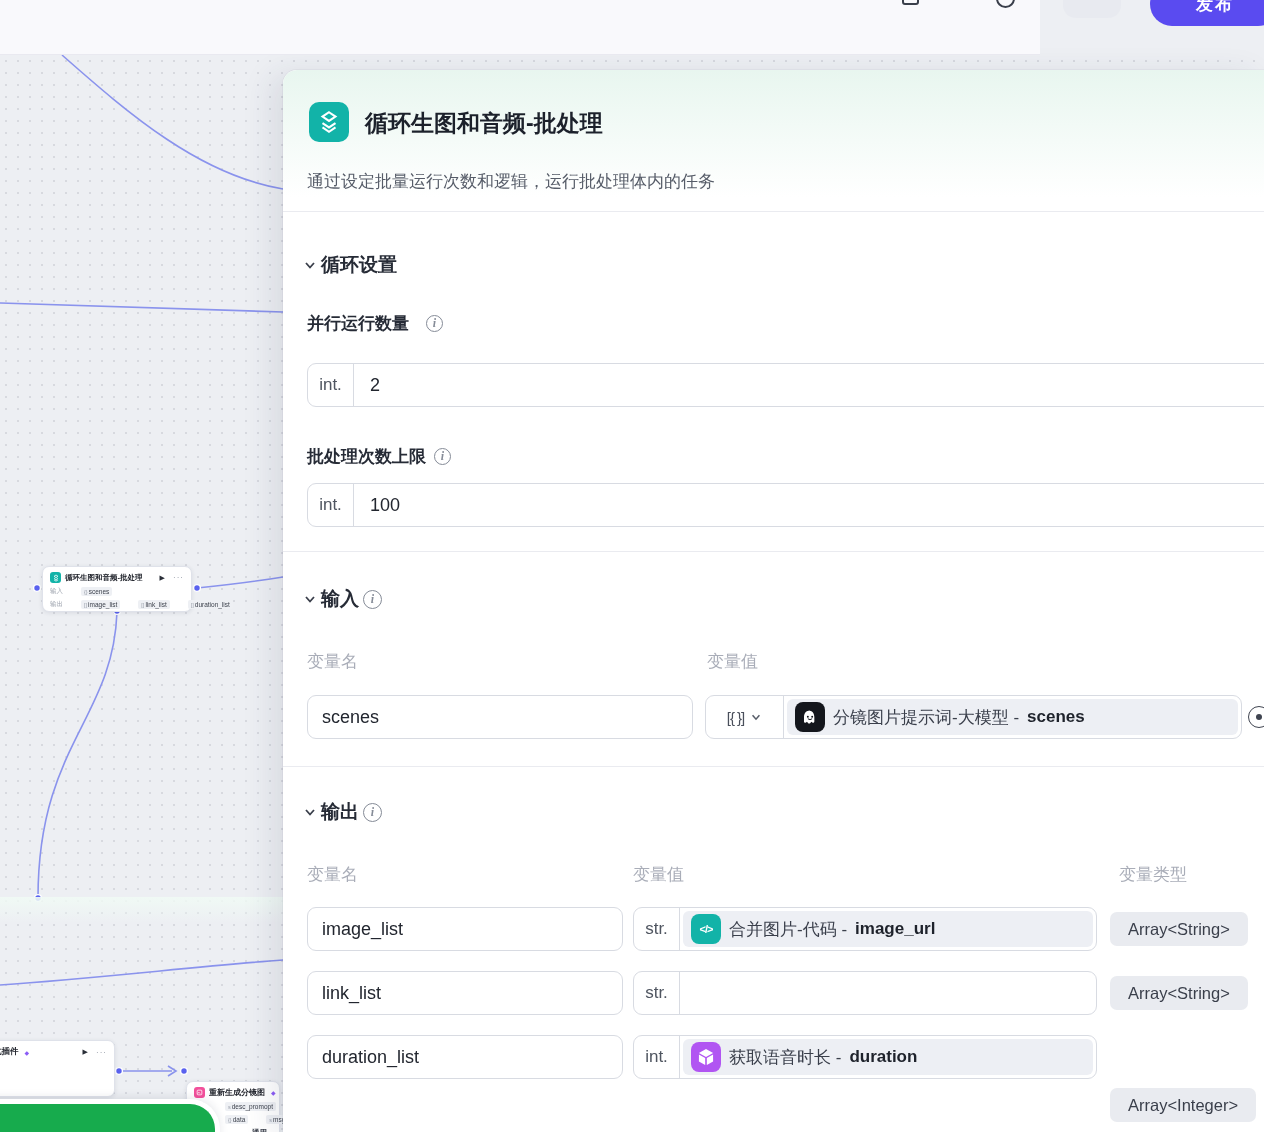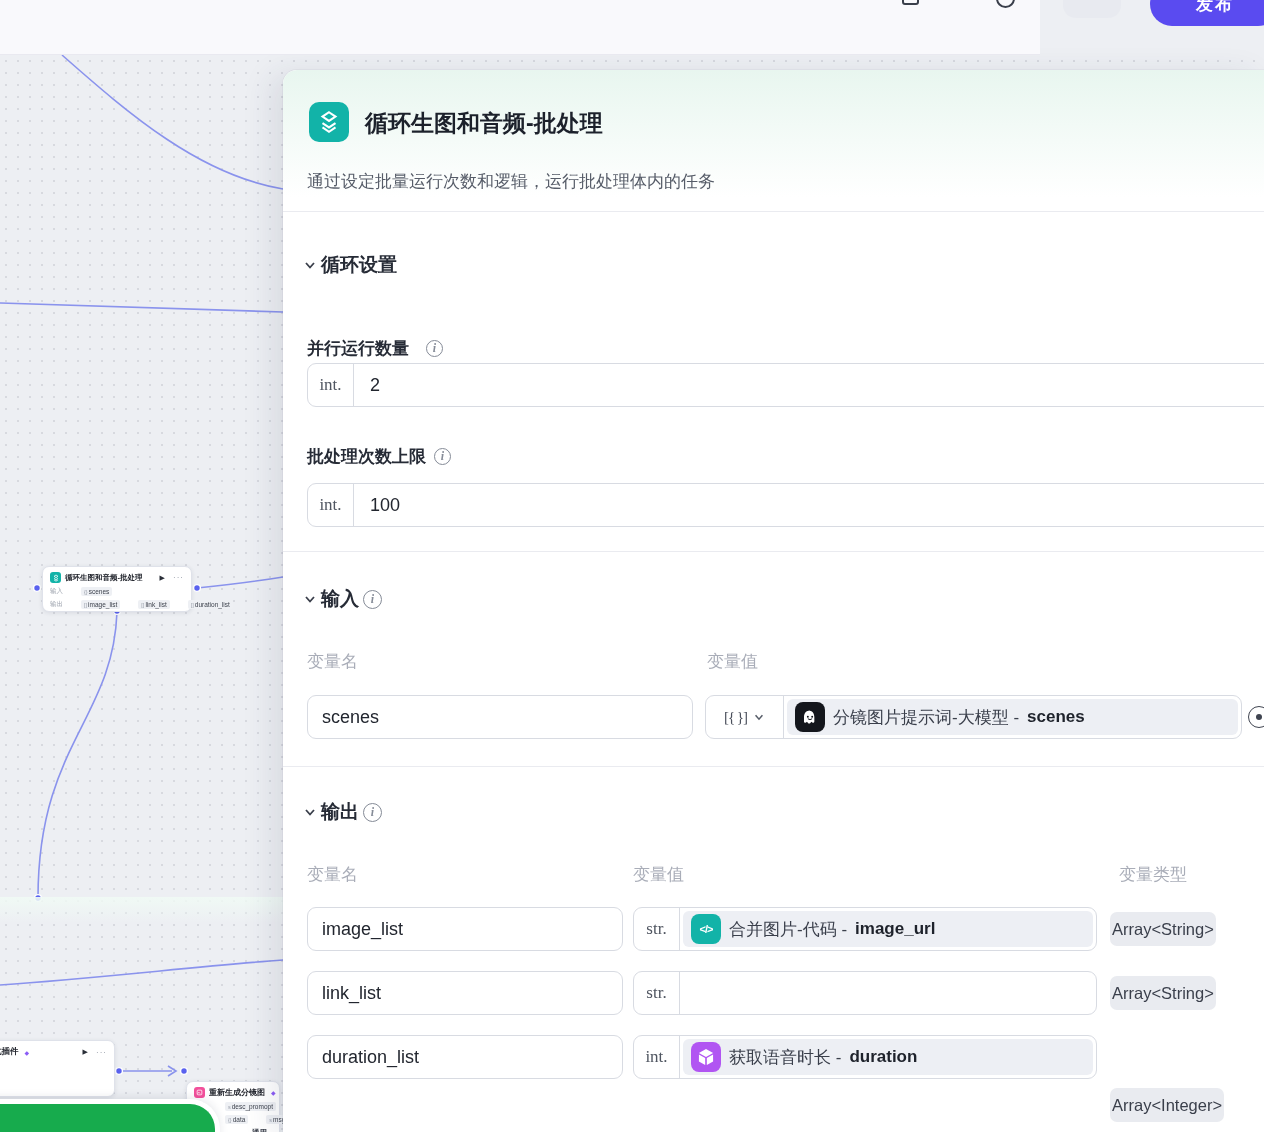--- a/index.html
+++ b/index.html
@@ -56,33 +56,33 @@
   .sec-head { position:absolute; left:20px; display:flex; align-items:center; gap:4px; }
   .sec-title { font-size:19px; font-weight:700; color:#262b36; }
   .chev { width:14px; height:14px; }
   .info { display:inline-flex; align-items:center; justify-content:center; width:19px; height:19px;
     border:1.5px solid #858b97; border-radius:50%; color:#858b97; font-size:12px; font-family:"Liberation Serif",serif; font-style:italic; font-weight:700; }
   .fieldlabel { position:absolute; left:24px; font-size:17px; font-weight:700; color:#262b36; display:flex; align-items:center; gap:8px; }
   .fieldlabel .info { width:17px; height:17px; border-width:1.4px; }
 
   .inputbox { position:absolute; height:44px; background:#fff; border:1px solid #d8dbe2; border-radius:9px; display:flex; align-items:center; }
   .typecell { width:46px; align-self:stretch; display:flex; align-items:center; justify-content:center;
-    font-size:17px; color:#4f5560; border-right:1px solid #d8dbe2; flex:0 0 auto;font-family:Liberation Serif, serif; }
+    font-size:17px; color:#4f5560; border-right:1px solid #d8dbe2; flex:0 0 auto; }
   .inputval { font-size:18px; color:#22262f; padding-left:16px; }
   .collabel { position:absolute; font-size:17px; color:#a9adb8; }
   .nameinput { position:absolute; height:44px; background:#fff; border:1px solid #d8dbe2; border-radius:9px;
     display:flex; align-items:center; font-size:18px; color:#22262f; padding-left:14px; }
   .valuebox { position:absolute; height:44px; background:#fff; border:1px solid #d8dbe2; border-radius:9px; display:flex; align-items:center; }
   .grayval { flex:1; align-self:stretch; margin:3px; background:#edeff4; border-radius:6px;
     display:flex; align-items:center; gap:8px; padding:0 8px; overflow:hidden; white-space:nowrap; }
   .reftext { font-size:17px; color:#3a3f4b; }
   .refbold { font-size:17px; font-weight:700; color:#1e222b; }
   .icbox { width:30px; height:30px; border-radius:8px; flex:0 0 auto; display:flex; align-items:center; justify-content:center; }
   .badge { position:absolute; height:34px; background:#e9ebf0; border-radius:7px; display:flex; align-items:center;
-    padding:0 2px; font-size:16.5px; color:#3a3f4b; white-space:nowrap; }
+    padding:0 18px; font-size:16.5px; color:#3a3f4b; white-space:nowrap; }
   .codeglyph { color:#fff; font-size:11px; font-weight:700; letter-spacing:-1px; }
   .selchev { margin-left:6px; }
   .obj-glyph { font-size:15px; color:#4a4f5b; letter-spacing:-1px; }
   .ring-ico { position:absolute; width:22px; height:22px; border:1.8px solid #3f4450; border-radius:50%; display:flex; align-items:center; justify-content:center; }
   .ring-ico i { width:6px; height:6px; background:#3f4450; border-radius:50%; }
 </style>
 </head>
 <body>
 
 <div class="screen">
@@ -196,21 +196,21 @@
 
     <div class="divider" style="top:141px;"></div>
 
     <div class="sec-head" style="top:182px;">
       <svg class="chev" viewBox="0 0 14 14" fill="none" stroke="#3a3f4b" stroke-width="1.8">
           <path d="M3 5 L7 9.5 L11 5"></path>
         </svg>
       <span class="sec-title">循环设置</span>
     </div>
 
-    <div class="fieldlabel" style="top:267px;gap:17px;">
+    <div class="fieldlabel" style="top:242px;gap:17px;">
       <span>并行运行数量</span>
       <span class="info">i</span>
     </div>
     <div class="inputbox" style="left:24px; top:293px; width:990px;">
       <span class="typecell">int.</span>
       <span class="inputval">2</span>
     </div>
 
     <div class="fieldlabel" style="top:375px;">
       <span>批处理次数上限</span>

